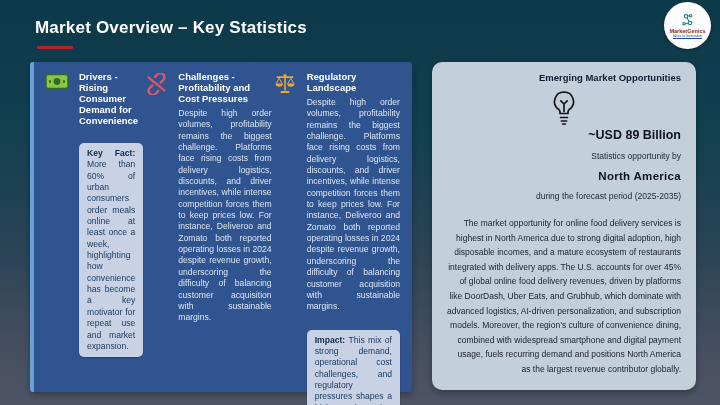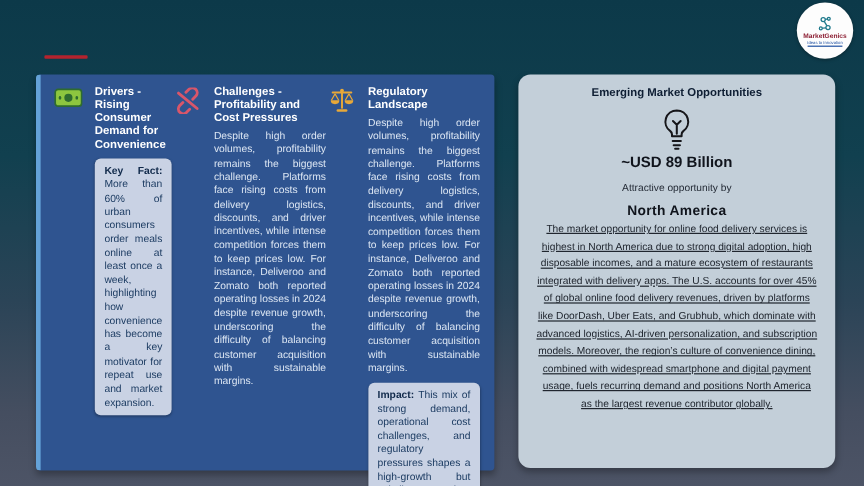--- a/index.html
+++ b/index.html
@@ -40,47 +40,48 @@
     display:flex;flex-direction:row;justify-content:space-between;
   }
   .section{display:flex;gap:9px;}
   .section .icon-col{flex:0 0 26px;padding-top:2px;display:flex;justify-content:center;}
   .section .text-col{flex:1;min-width:0;}
   .section-heading{color:#ffffff;font-weight:bold;font-size:9.5px;margin-bottom:4px;}
   .section-body{
     color:#dce6f3;font-size:8.6px;line-height:1.32;text-align:justify;
   }
   .callout{
-    margin-top:6px;background:#c9d2e4;border-radius:5px;
+    margin-top:17px;background:#c9d2e4;border-radius:5px;
     padding:5px 8px;color:#17375e;font-size:8.6px;line-height:1.32;text-align:justify;
     box-shadow:0 1px 2px rgba(0,0,0,.25);
   }
   .callout b{color:#10294a;}
 
   
   .right-panel{
     position:absolute;left:432px;top:62px;width:264px;height:328px;
     background:#c3cfd9;border-radius:10px;
     box-shadow:0 3px 6px rgba(0,0,0,.3);
     box-sizing:border-box;padding:10px 15px 8px;
-    text-align:center;color:#1c2430;
+    text-align:right;color:#1c2430;
   }
   .opp-title{font-size:9.5px;font-weight:bold;color:#0e1e33;}
   .opp-bulb{margin:7px auto 2px;width:26px;height:36px;}
   .opp-value{font-size:12.5px;font-weight:bold;color:#10141c;margin-top:0;}
   .opp-subtitle{font-size:8.5px;margin-top:9px;color:#242b36;}
   .opp-region{font-size:11.5px;font-weight:bold;margin-top:9px;color:#10141c;letter-spacing:.3px;}
   .opp-period{font-size:8.5px;margin-top:9px;color:#242b36;}
-  .opp-desc{font-size:8.5px;line-height:1.72;margin-top:1px;color:#20262f;text-decoration:underline;}
+  .opp-desc{font-size:8.5px;line-height:1.72;margin-top:15px;color:#20262f;}
 </style>
 </head>
 <body>
 
 <div class="slide">
 
+  <div class="page-title">Market Overview – Key Statistics</div>
   <div class="title-underline"></div>
 
   <div class="logo">
     <span>
       <svg width="16" height="14" viewBox="0 0 24 21">
         <g stroke="#1f7a8c" stroke-width="1.6" fill="#ffffff">
           <line x1="9" y1="5" x2="15" y2="15"></line>
           <line x1="9" y1="5" x2="16" y2="4"></line>
           <line x1="15" y1="15" x2="6" y2="16"></line>
           <circle cx="9" cy="5" r="2.6"></circle>
@@ -164,18 +165,19 @@
         <g stroke="#16161a" stroke-width="1.7" fill="none" stroke-linecap="round" stroke-linejoin="round">
           <path d="M13 2 a9.5 9.5 0 0 1 5.4 17.3 c-.9.7-1.4 1.7-1.4 2.8 v1.4 h-8 v-1.4 c0-1.1-.5-2.1-1.4-2.8 A9.5 9.5 0 0 1 13 2 z"></path>
           <line x1="9.6" y1="27.5" x2="16.4" y2="27.5"></line>
           <line x1="10.4" y1="31" x2="15.6" y2="31"></line>
           <line x1="11.6" y1="34" x2="14.4" y2="34"></line>
           <path d="M13 21.5 v-7.5 M13 14 l-3.2 -3.2 M13 14 l3.2 -3.2"></path>
         </g>
       </svg>
     </div>
     <div class="opp-value">~USD 89 Billion</div>
-    <div class="opp-subtitle">Attractive opportunity by</div>
+    <div class="opp-subtitle">Statistics opportunity by</div>
     <div class="opp-region">North America</div>
+    <div class="opp-period">during the forecast period (2025-2035)</div>
     <div class="opp-desc">The market opportunity for online food delivery services is highest in North America due to strong digital adoption, high disposable incomes, and a mature ecosystem of restaurants integrated with delivery apps. The U.S. accounts for over 45% of global online food delivery revenues, driven by platforms like DoorDash, Uber Eats, and Grubhub, which dominate with advanced logistics, AI-driven personalization, and subscription models. Moreover, the region’s culture of convenience dining, combined with widespread smartphone and digital payment usage, fuels recurring demand and positions North America as the largest revenue contributor globally.</div>
   </div>
 
 </div>
 
 </body></html>

